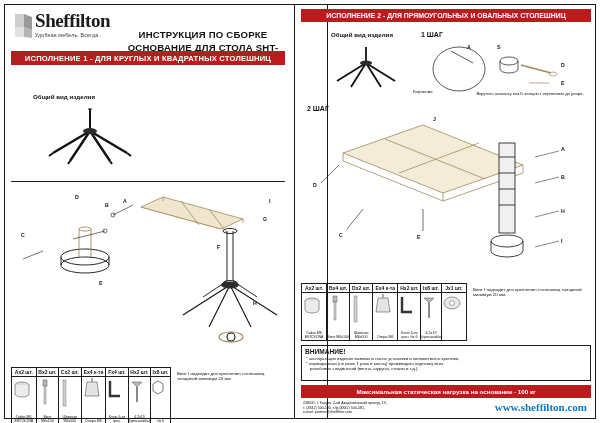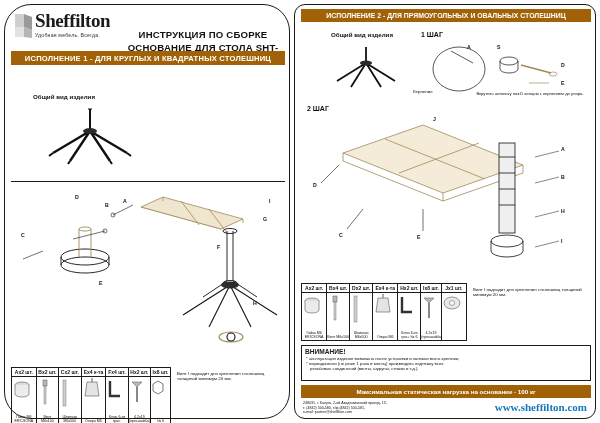--- a/index.html
+++ b/index.html
@@ -1,32 +1,32 @@
 <!DOCTYPE html>
 <html lang="ru"><head>
 <meta charset="utf-8">
 <style>
   html,body{margin:0;padding:0;background:#ffffff;}
   body{width:600px;height:423px;font-family:"Liberation Sans",sans-serif;color:#111;}
   .page{position:relative;width:600px;height:423px;box-sizing:border-box;}
   .panel{position:absolute;box-sizing:border-box;border:1px solid #1a1a1a;}
-  .left{left:4px;top:4px;width:286px;height:415px;border-radius:27px;}
-  .right{left:294px;top:4px;width:302px;height:415px;border-radius:11px;}
+  .left{left:4px;top:4px;width:324px;height:415px;}
+  .right{left:294px;top:4px;width:302px;height:415px;}
 
   
   .brand{position:absolute;left:6px;top:6px;width:108px;height:34px;}
   .brand-name{font-family:"Liberation Serif",serif;font-weight:bold;font-size:19px;letter-spacing:-.4px;color:#1b1b1b;line-height:19px;}
   .brand-sub{font-size:5.2px;letter-spacing:.2px;color:#333;margin-top:2px;}
   .brand-chair{position:absolute;left:0;top:0;}
 
   .title-block{position:absolute;left:118px;top:24px;width:160px;text-align:center;}
   .title-1{font-size:9.6px;font-weight:bold;letter-spacing:.2px;}
   .title-2{font-size:9.6px;font-weight:bold;letter-spacing:.2px;margin-top:2px;}
 
-  .bar{position:absolute;background:#a16207;color:#fff;font-weight:bold;display:flex;align-items:center;justify-content:center;text-align:center;}
+  .bar{position:absolute;background:#b91c1c;color:#fff;font-weight:bold;display:flex;align-items:center;justify-content:center;text-align:center;}
   .bar-exec1{left:6px;top:46px;width:274px;height:14px;font-size:7.6px;letter-spacing:.2px;}
 
   .ov-label{position:absolute;font-size:6.2px;font-weight:bold;}
   .ov1{left:28px;top:88px;}
 
   .sub-sep{position:absolute;background:#1a1a1a;}
 
   
   .ptable{position:absolute;border-collapse:collapse;}
   .ptable td{border:1px solid #1b1b1b;font-size:4.6px;text-align:center;vertical-align:top;padding:1px 0 0;}

